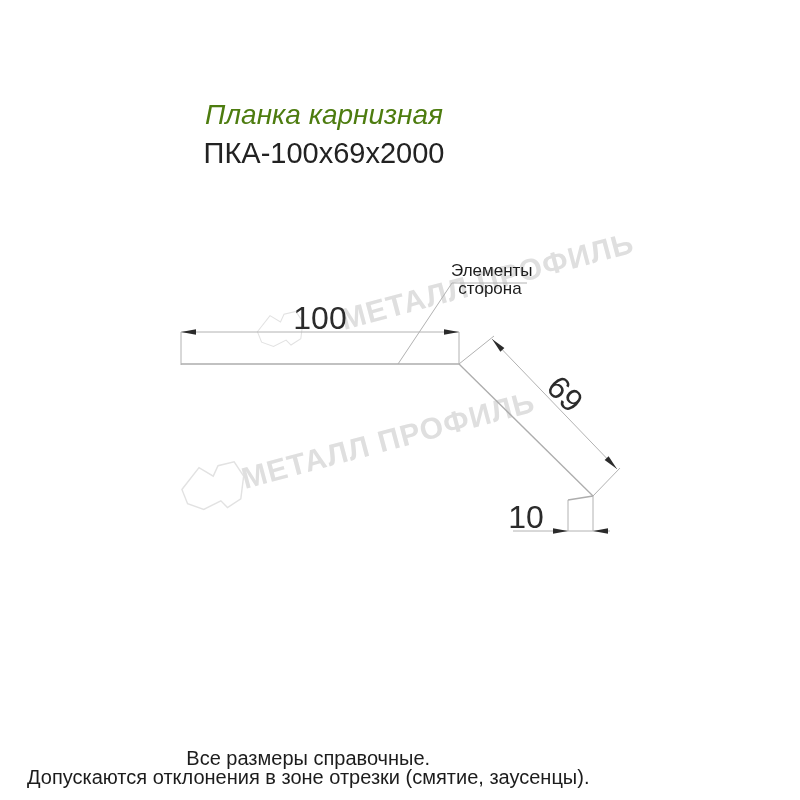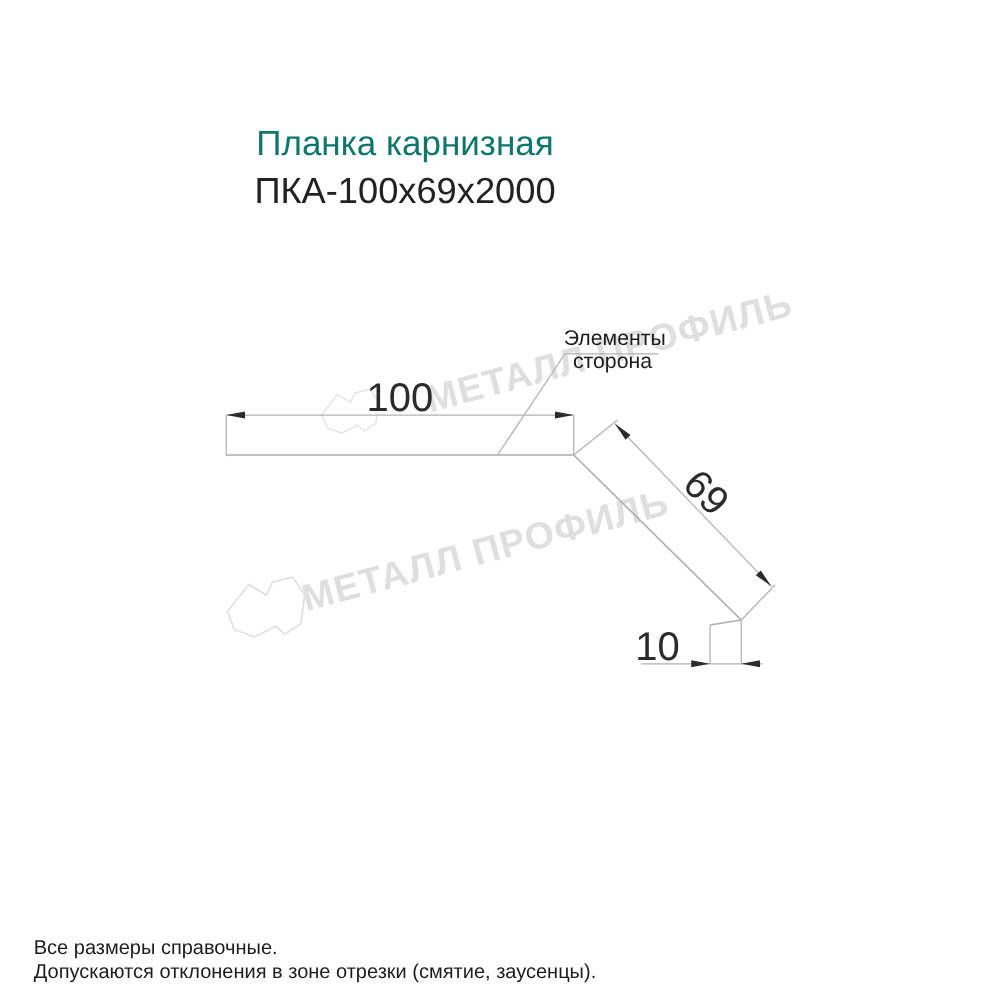--- a/index.html
+++ b/index.html
@@ -7,32 +7,32 @@
     position:relative;width:800px;height:800px;background:#ffffff;overflow:hidden;
     font-family:"Liberation Sans","DejaVu Sans",sans-serif;color:#1c1c1c;
   }
   .stage svg{position:absolute;left:0;top:0;}
   .title{
     position:absolute;left:0;top:27px;width:800px;text-align:center;
     font-size:33px;letter-spacing:0.2px;color:#1c1c1c;white-space:nowrap;
   }
   .product-name{
     position:absolute;left:0;top:99px;width:648px;text-align:center;
-    font-size:28px;color:#0f766e;white-space:nowrap;
+    font-size:28px;color:#4d7c0f;white-space:nowrap;font-style:italic;
   }
   .product-code{
     position:absolute;left:0;top:137px;width:648px;text-align:center;
     font-size:29px;color:#222;white-space:nowrap;
   }
   .face-label{
     position:absolute;left:451px;top:262px;width:78px;text-align:center;
     font-size:17px;line-height:18px;color:#1c1c1c;
   }
   .footer{
-    position:absolute;left:27px;top:749px;font-size:16px;line-height:19px;color:#1c1c1c;
+    position:absolute;left:27px;top:749px;font-size:20px;line-height:19px;color:#1c1c1c;text-align:center;
   }
   .dim-text{font-family:"Liberation Sans","DejaVu Sans",sans-serif;font-size:32px;fill:#2b2b2b;}
   .wm-text{
     font-family:"Liberation Sans","DejaVu Sans",sans-serif;font-size:30px;font-weight:bold;
     fill:#dfdfdf;letter-spacing:1px;
   }
   .draw{stroke:#b2b2b2;stroke-width:1;fill:none;}
   .draw-thick{stroke:#adadad;stroke-width:1.3;fill:none;}
   .arrow{fill:#2b2b2b;stroke:none;}
   .logo{fill:none;stroke:#e2e2e2;stroke-width:1.5;}

